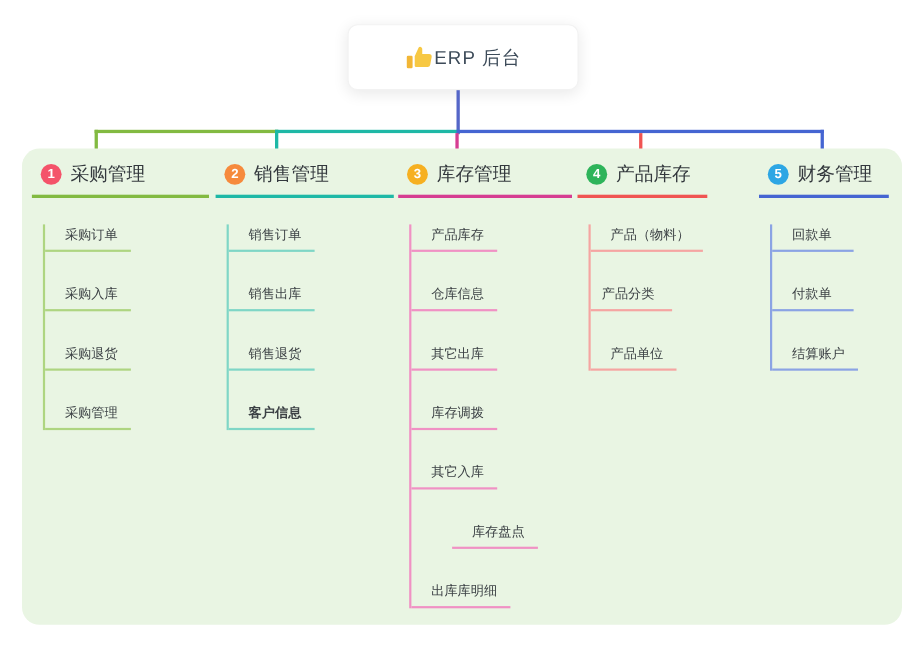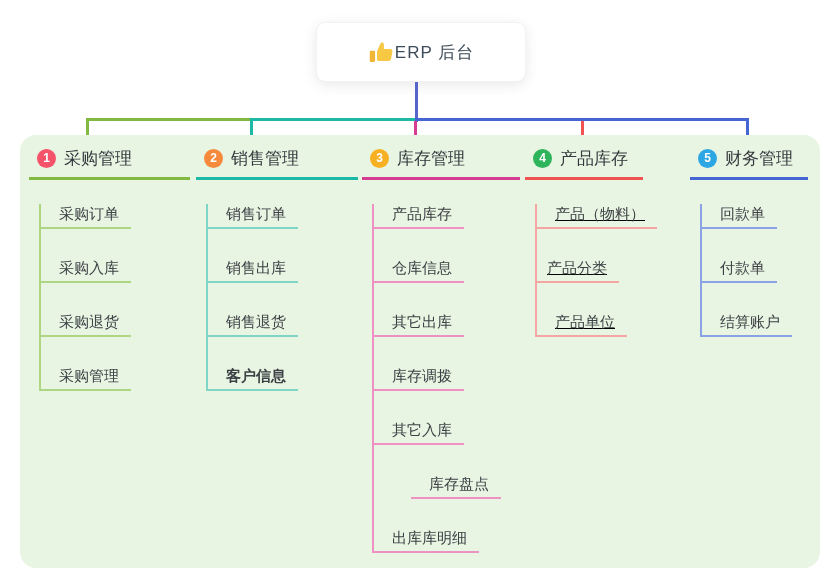--- a/index.html
+++ b/index.html
@@ -55,21 +55,21 @@
     width:19px;height:19px;border-radius:50%;flex:0 0 auto;
     display:inline-flex;align-items:center;justify-content:center;
     color:#ffffff;font-size:12px;font-weight:bold;
   }
 
   .children{margin-left:10px;border-left:2px solid;}
   .child{
     width:fit-content;min-width:74px;
     margin-top:29px;line-height:19px;padding:0 12px 4px 18px;
     border-bottom:2px solid;
-    font-size:15px;color:#3c4145;cursor:pointer;white-space:nowrap;
+    font-size:12px;color:#3c4145;cursor:pointer;white-space:nowrap;
   }
   .child:first-child{margin-top:24px;}
 </style>
 </head>
 <body>
 
 <div class="stage">
 
   <div class="root-card">
     <span style="display:inline-flex;">
@@ -133,21 +133,21 @@
       <div class="child" style="border-bottom-color: rgb(240, 145, 196); margin-left: 37px;">库存盘点</div>
       <div class="child" style="border-bottom-color: rgb(240, 145, 196);">出库库明细</div>
     </div>
   </div>
 
   <div class="branch branch-4">
     <div class="branch-header" style="border-bottom-color: rgb(240, 84, 82);">
       <span class="badge" style="background-color: rgb(46, 180, 90);">4</span>
       <span>产品库存</span>
     </div>
-    <div class="children" style="border-left-color: rgb(245, 165, 162); text-decoration: underline;">
+    <div class="children" style="border-left-color: rgb(245, 165, 162);">
       <div class="child" style="border-bottom-color: rgb(245, 165, 162);">产品（物料）</div>
       <div class="child" style="border-bottom-color: rgb(245, 165, 162); padding-left: 10px;">产品分类</div>
       <div class="child" style="border-bottom-color: rgb(245, 165, 162);">产品单位</div>
     </div>
   </div>
 
   <div class="branch branch-5">
     <div class="branch-header" style="border-bottom-color: rgb(69, 101, 210);">
       <span class="badge" style="background-color: rgb(45, 166, 228);">5</span>
       <span>财务管理</span>

